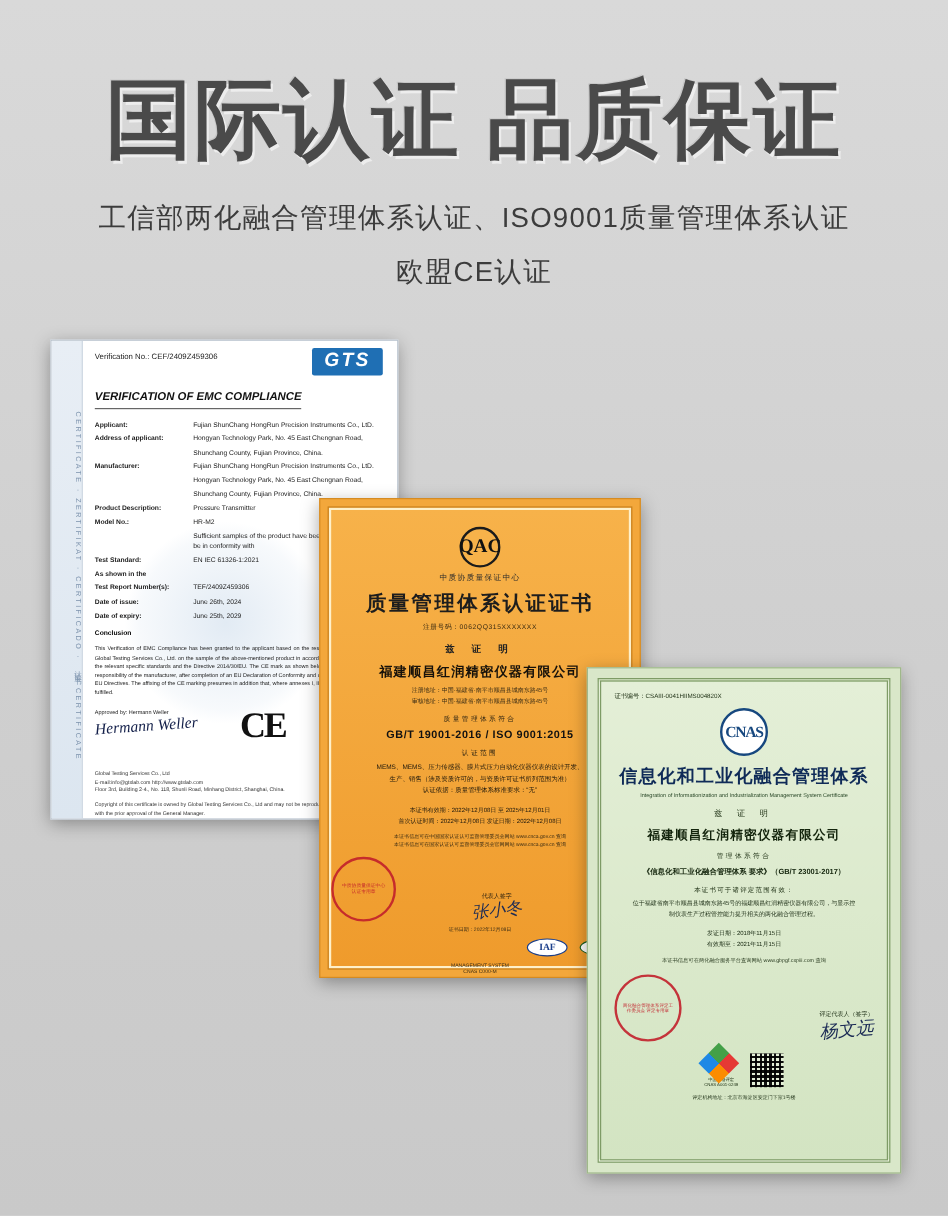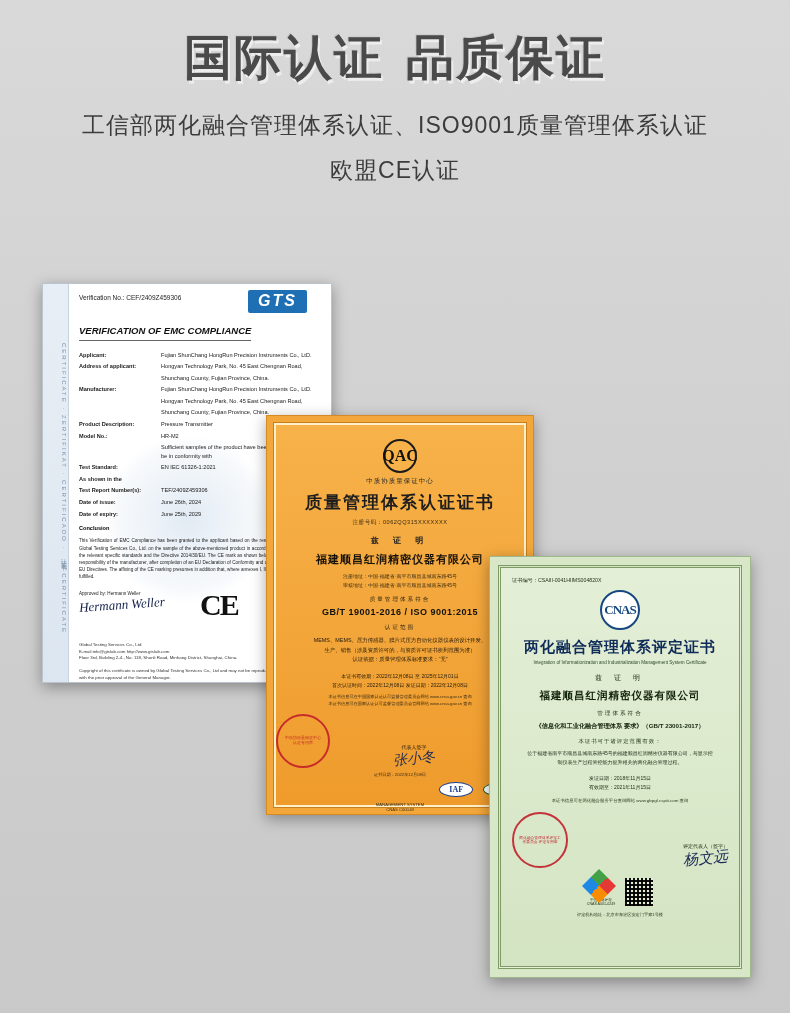--- a/index.html
+++ b/index.html
@@ -10,22 +10,22 @@
     overflow: hidden;
   }
   .page {
     position: relative;
     width: 790px; height: 1013px;
     background: linear-gradient(180deg, #d9d9d9 0%, #cfcfcf 55%, #c9c9c9 100%);
   }
   
   .headline {
     text-align: center;
-    padding-top: 32px;
-    font-size: 48px;
+    padding-top: 62px;
+    font-size: 72px;
     line-height: 1.08;
     font-weight: bold;
     color: #4a4a4a;
     letter-spacing: 2px;
     text-shadow: 2px 3px 0 rgba(255,255,255,0.55), -1px -1px 0 rgba(0,0,0,0.08);
   }
   .headline .gap { display: inline-block; width: 22px; }
   .subline {
     text-align: center;
     margin-top: 26px;
@@ -62,21 +62,21 @@
     text-orientation: mixed;
     font-size: 6px; color: #7d93ad;
     letter-spacing: 2px;
     padding-top: 12px;
     text-align: center;
     white-space: nowrap;
   }
   #cert-gts .body { position: absolute; left: 26px; right: 0; top: 0; bottom: 0; padding: 10px 10px 6px 10px; }
   #cert-gts .vno { font-size: 6.5px; color: #222; }
   #cert-gts .gtslogo {
-    position: absolute; right: 24px; top: 6px;
+    position: absolute; right: 12px; top: 6px;
     background: #1f6fb4; color: #fff;
     font-size: 16px; font-weight: bold; letter-spacing: 2px;
     padding: 2px 10px 3px 10px;
     font-style: italic;
     border-radius: 2px;
   }
   #cert-gts .title {
     margin-top: 24px;
     font-size: 9.5px; font-weight: bold; font-style: italic;
     color: #111; text-align: left; border-bottom: 1px solid #666;
@@ -360,21 +360,21 @@
       <div class="bottomline" style="white-space:pre-line">MANAGEMENT SYSTEM
 CNAS C000-M</div>
 
     </div>
   </div>
 
   <div class="cert" id="cert-cesi">
     <div class="inner">
       <div class="cno">证书编号：CSAIII-0041HIIMS004820X</div>
       <div class="logo">CNAS</div>
-      <div class="big-title">两化融合管理体系评定证书</div>
+      <div class="big-title">信息化和工业化融合管理体系</div>
       <div class="en-title">Integration of Informationization and Industrialization Management System Certificate</div>
       <div class="cn-label">兹 证 明</div>
       <div class="company">福建顺昌红润精密仪器有限公司</div>
       <div class="sys-head">管理体系符合</div>
       <div class="sys">《信息化和工业化融合管理体系 要求》（GB/T 23001-2017）</div>
       <div class="scope-head">本证书可于诸评定范围有效：</div>
       <div class="scope" id="cesi-scope">
           <div>位于福建省南平市顺昌县城南东路45号的福建顺昌红润精密仪器有限公司，与显示控</div>
           <div>制仪表生产过程管控能力提升相关的两化融合管理过程。</div>
         </div>

